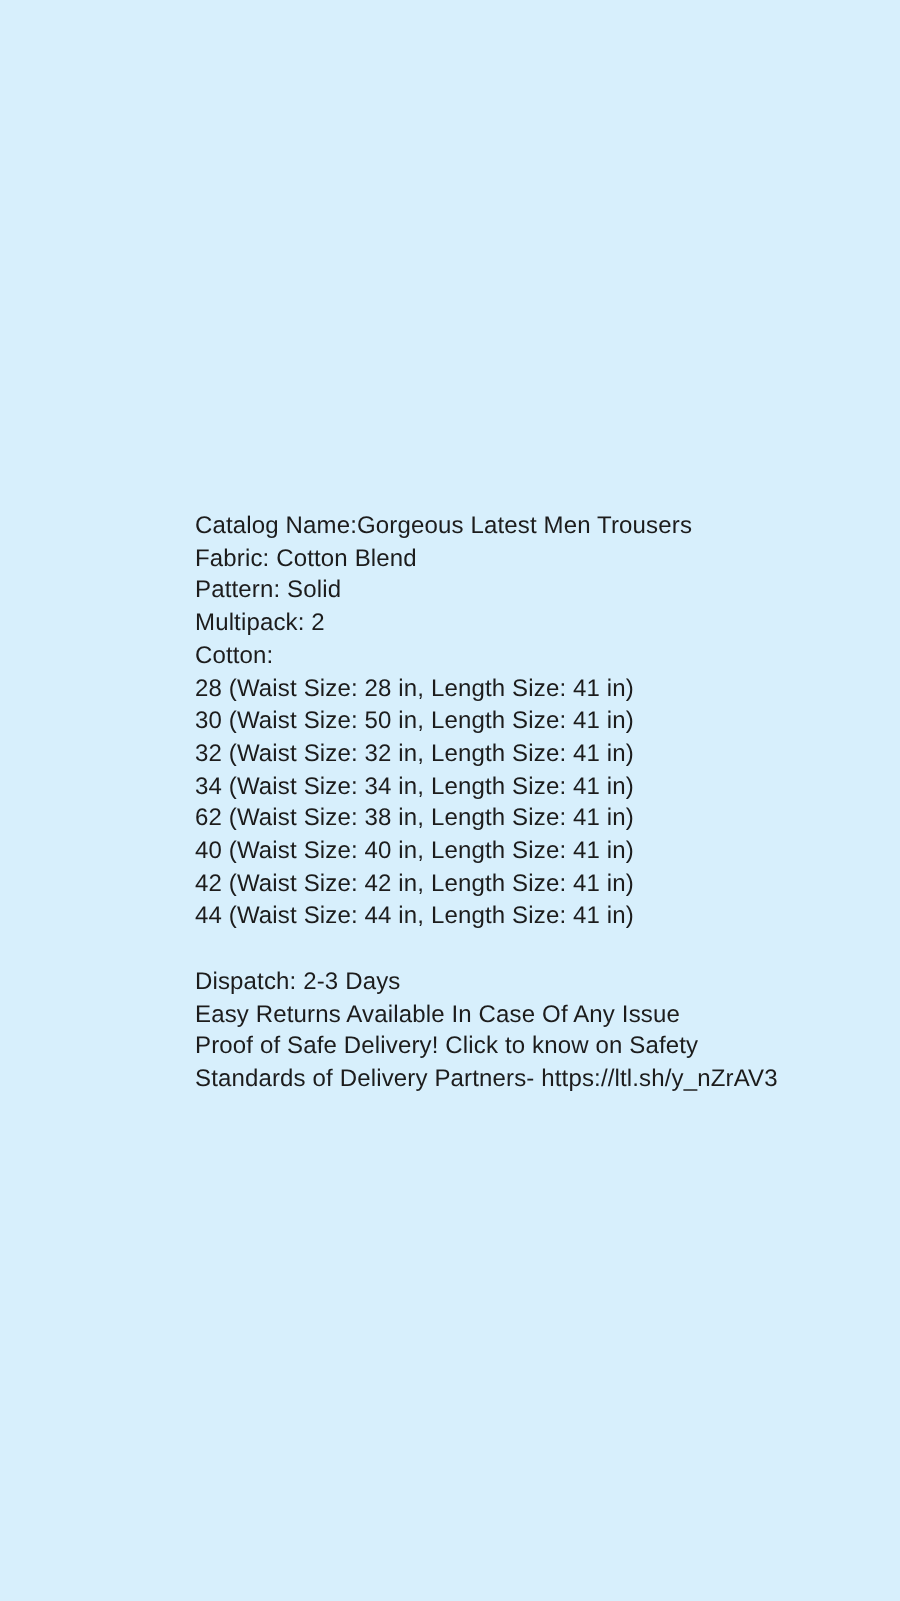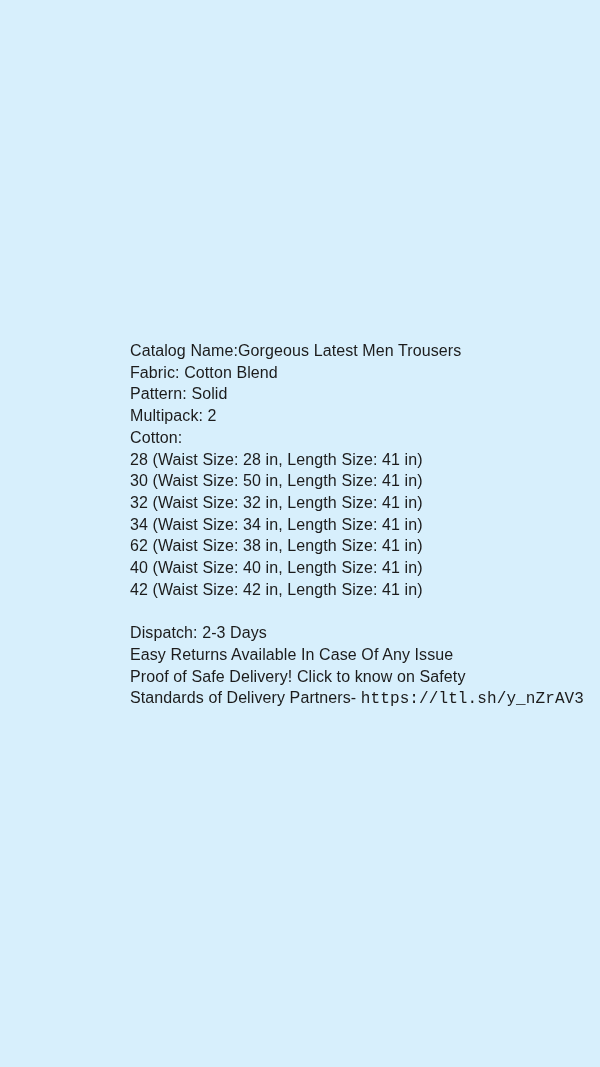--- a/index.html
+++ b/index.html
@@ -20,41 +20,41 @@
     line-height: 21.7px;
     letter-spacing: 0.1px;
     white-space: nowrap;
   }
   .line { display: block; margin-left: 30px; }
   .blank-line { height: 21.7px; }
   .safety-link {
     color: inherit;
     text-decoration: none;
     cursor: pointer;
-    font-family: Liberation Mono, monospace;
   }
 </style>
 </head>
 <body style="background: rgb(215, 239, 252);">
 
 <div class="description-block" style="color: rgb(28, 28, 28);">
   <span class="line">Catalog Name:Gorgeous Latest Men Trousers</span>
   <span class="line">Fabric: Cotton Blend</span>
   <span class="line">Pattern: Solid</span>
   <span class="line">Multipack: 2</span>
   <span class="line">Cotton:</span>
 
   <div>
     <span class="line">28 (Waist Size: 28 in, Length Size: 41 in)</span>
     <span class="line">30 (Waist Size: 50 in, Length Size: 41 in)</span>
     <span class="line">32 (Waist Size: 32 in, Length Size: 41 in)</span>
     <span class="line">34 (Waist Size: 34 in, Length Size: 41 in)</span>
     <span class="line">62 (Waist Size: 38 in, Length Size: 41 in)</span>
     <span class="line">40 (Waist Size: 40 in, Length Size: 41 in)</span>
     <span class="line">42 (Waist Size: 42 in, Length Size: 41 in)</span>
+    <span class="line">44 (Waist Size: 44 in, Length Size: 41 in)</span>
   </div>
 
   <div class="blank-line"></div>
 
   <span class="line">Dispatch: 2-3 Days</span>
   <span class="line">Easy Returns Available In Case Of Any Issue</span>
   <span class="line">Proof of Safe Delivery! Click to know on Safety</span>
   <span class="line"><span>Standards of Delivery Partners- </span><span class="safety-link">https://ltl.sh/y_nZrAV3</span></span>
 </div>
 

